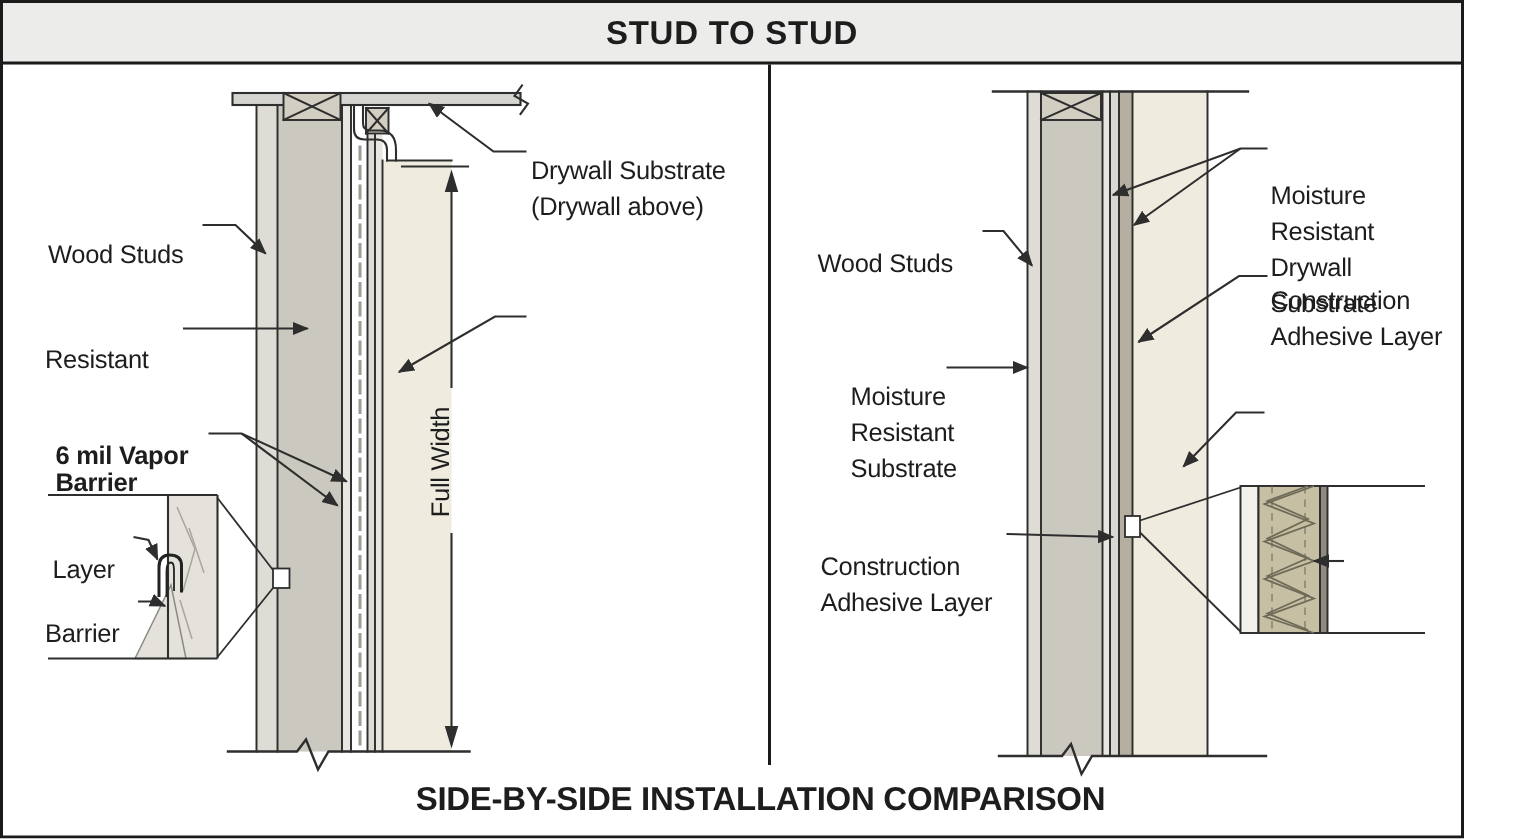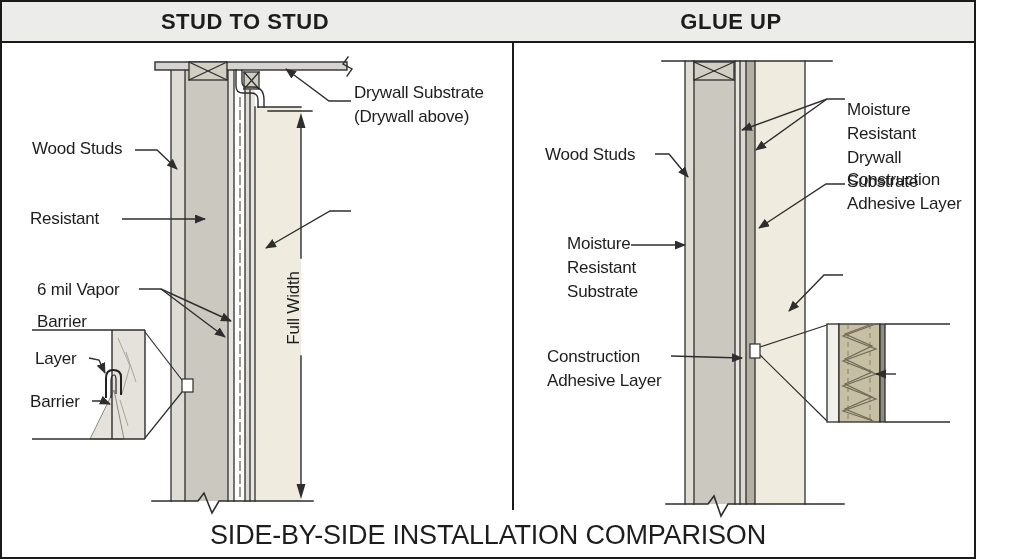--- a/index.html
+++ b/index.html
@@ -5,36 +5,35 @@
   html,body{margin:0;padding:0;background:#fff;font-family:"Liberation Sans",sans-serif;}
   #canvas{position:relative;width:976px;height:559px;background:var(--background,#fff);
           border:2px solid #1a1a1a;box-sizing:border-box;overflow:hidden;}
   .header-row{position:absolute;left:0;top:0;width:100%;height:41px;display:flex;z-index:3;}
   .header-cell{flex:1;background:var(--header_bg,#ececeb);border-bottom:2px solid #1a1a1a;
                box-sizing:border-box;text-align:center;line-height:39px;
                font-size:22px;font-weight:bold;color:var(--text,#1d1d1d);letter-spacing:.5px;}
   #divider{position:absolute;left:510px;top:0;width:2px;height:508px;background:#1a1a1a;z-index:2;}
   #diagram-svg{position:absolute;left:0;top:0;z-index:1;}
   .lbl{position:absolute;z-index:4;font-size:17px;line-height:24px;color:var(--text,#1d1d1d);
-       white-space:pre-line;letter-spacing:-.2px;}
-  .lbl.tight{line-height:32px;}
+       white-space:pre-line;letter-spacing:-.2px;margin-top:21px;}
+  .lbl.tight{line-height:18px;font-weight:bold;}
   #full-width-label{position:absolute;left:247px;top:296px;width:90px;height:20px;z-index:4;
        font-size:17px;color:var(--text,#1d1d1d);text-align:center;
        transform:rotate(-90deg);transform-origin:50% 50%;letter-spacing:-.2px;}
   #caption{position:absolute;left:0;top:518px;width:100%;text-align:center;z-index:3;
-       font-size:27px;font-weight:normal;color:var(--text,#1d1d1d);letter-spacing:-.2px;}
+       font-size:22px;font-weight:bold;color:var(--text,#1d1d1d);letter-spacing:-.2px;padding-left:19px;}
 </style>
 </head>
 <body>
 
 <div id="canvas">
 
   <div class="header-row">
     <div class="header-cell">STUD TO STUD</div>
-    <div class="header-cell">GLUE UP</div>
   </div>
   <div id="divider"></div>
 
   <svg id="diagram-svg" width="1024" height="559" viewBox="0 0 1024 559">
     <defs>
       <marker id="arr" markerWidth="12" markerHeight="10" refX="10" refY="4.5" orient="auto" markerUnits="userSpaceOnUse">
         <path d="M0,0 L11,4.5 L0,9 Z" fill="#2e2e2e"></path>
       </marker>
     </defs>
 

